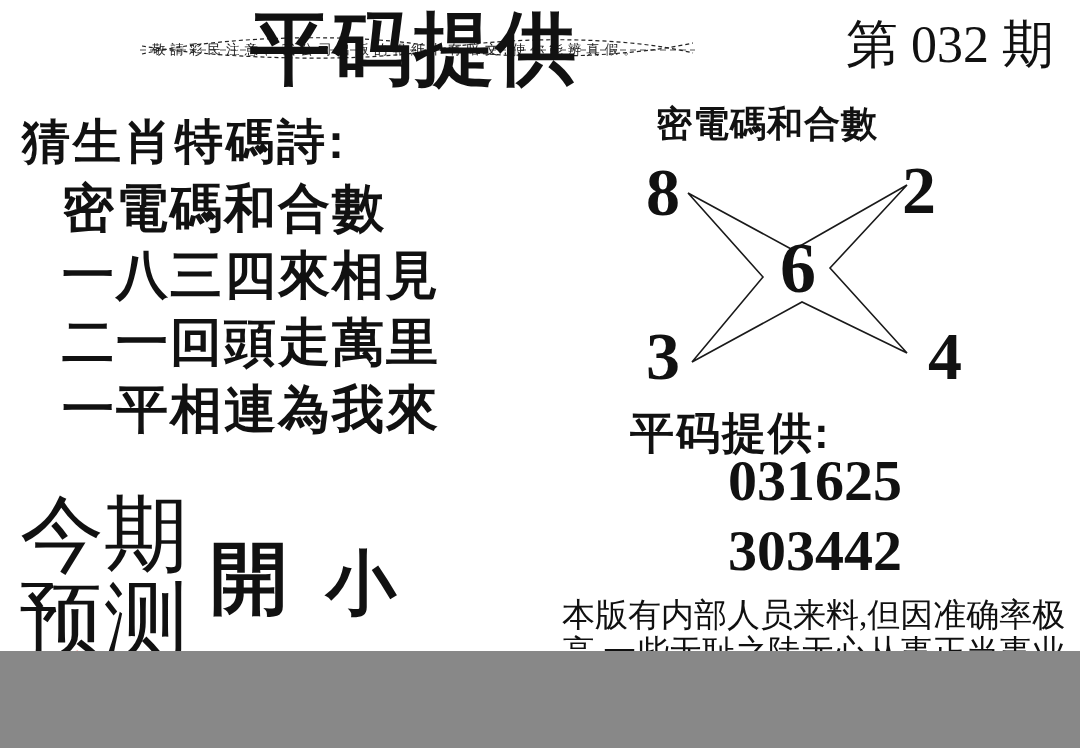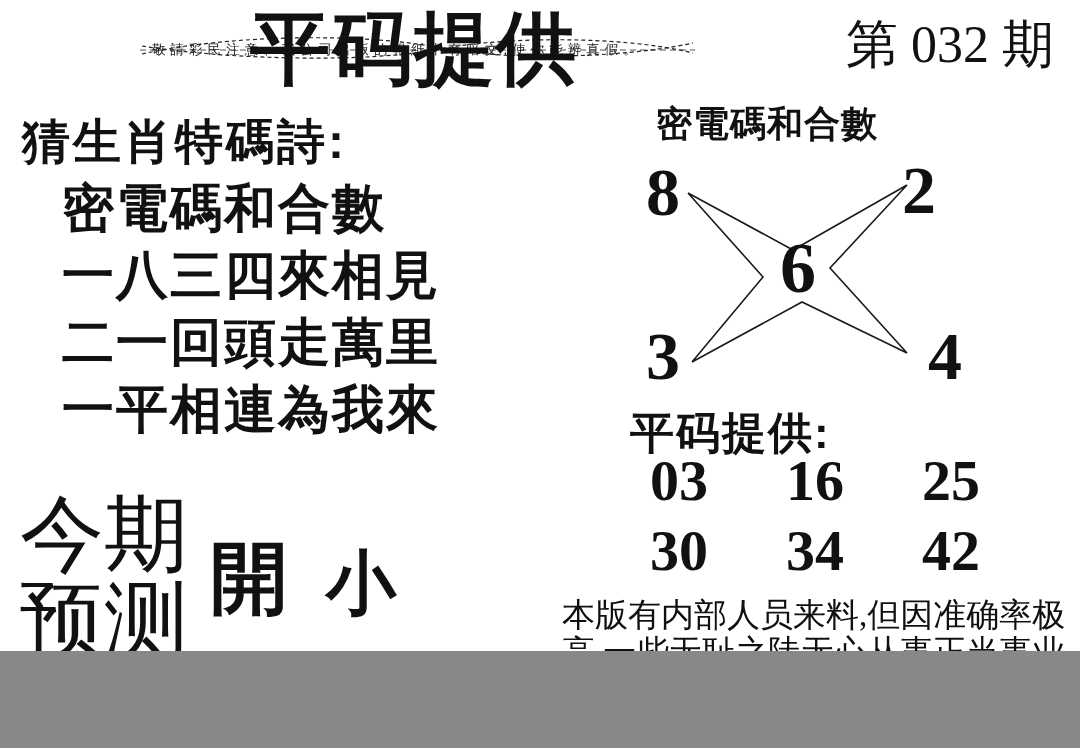--- a/index.html
+++ b/index.html
@@ -55,21 +55,21 @@
   .star-num {
     position:absolute; font-size:68px; line-height:68px;
     font-family:"Liberation Serif", serif; font-weight:600;
   }
   .star-num.center { font-size:72px; line-height:72px; }
   .pingma-heading {
     position:absolute; left:630px; top:404px; font-size:44px; font-weight:900;
     letter-spacing:2px; white-space:nowrap; font-family:"Liberation Sans", sans-serif;
   }
   .pingma-grid { position:absolute; left:650px; top:452px; width:330px; }
-  .pingma-row { display:flex; justify-content:space-between; }
+  .pingma-row { display:flex; justify-content:center; }
   .pingma-row + .pingma-row { margin-top:12px; }
   .pingma-num {
     font-size:58px; line-height:58px; font-weight:600;
     font-family:"Liberation Serif", serif;
   }
   .notice {
     position:absolute; left:562px; top:597px; width:518px;
     font-size:33px; line-height:37px; color:#101010;
     font-family:"Liberation Serif", serif;
   }

